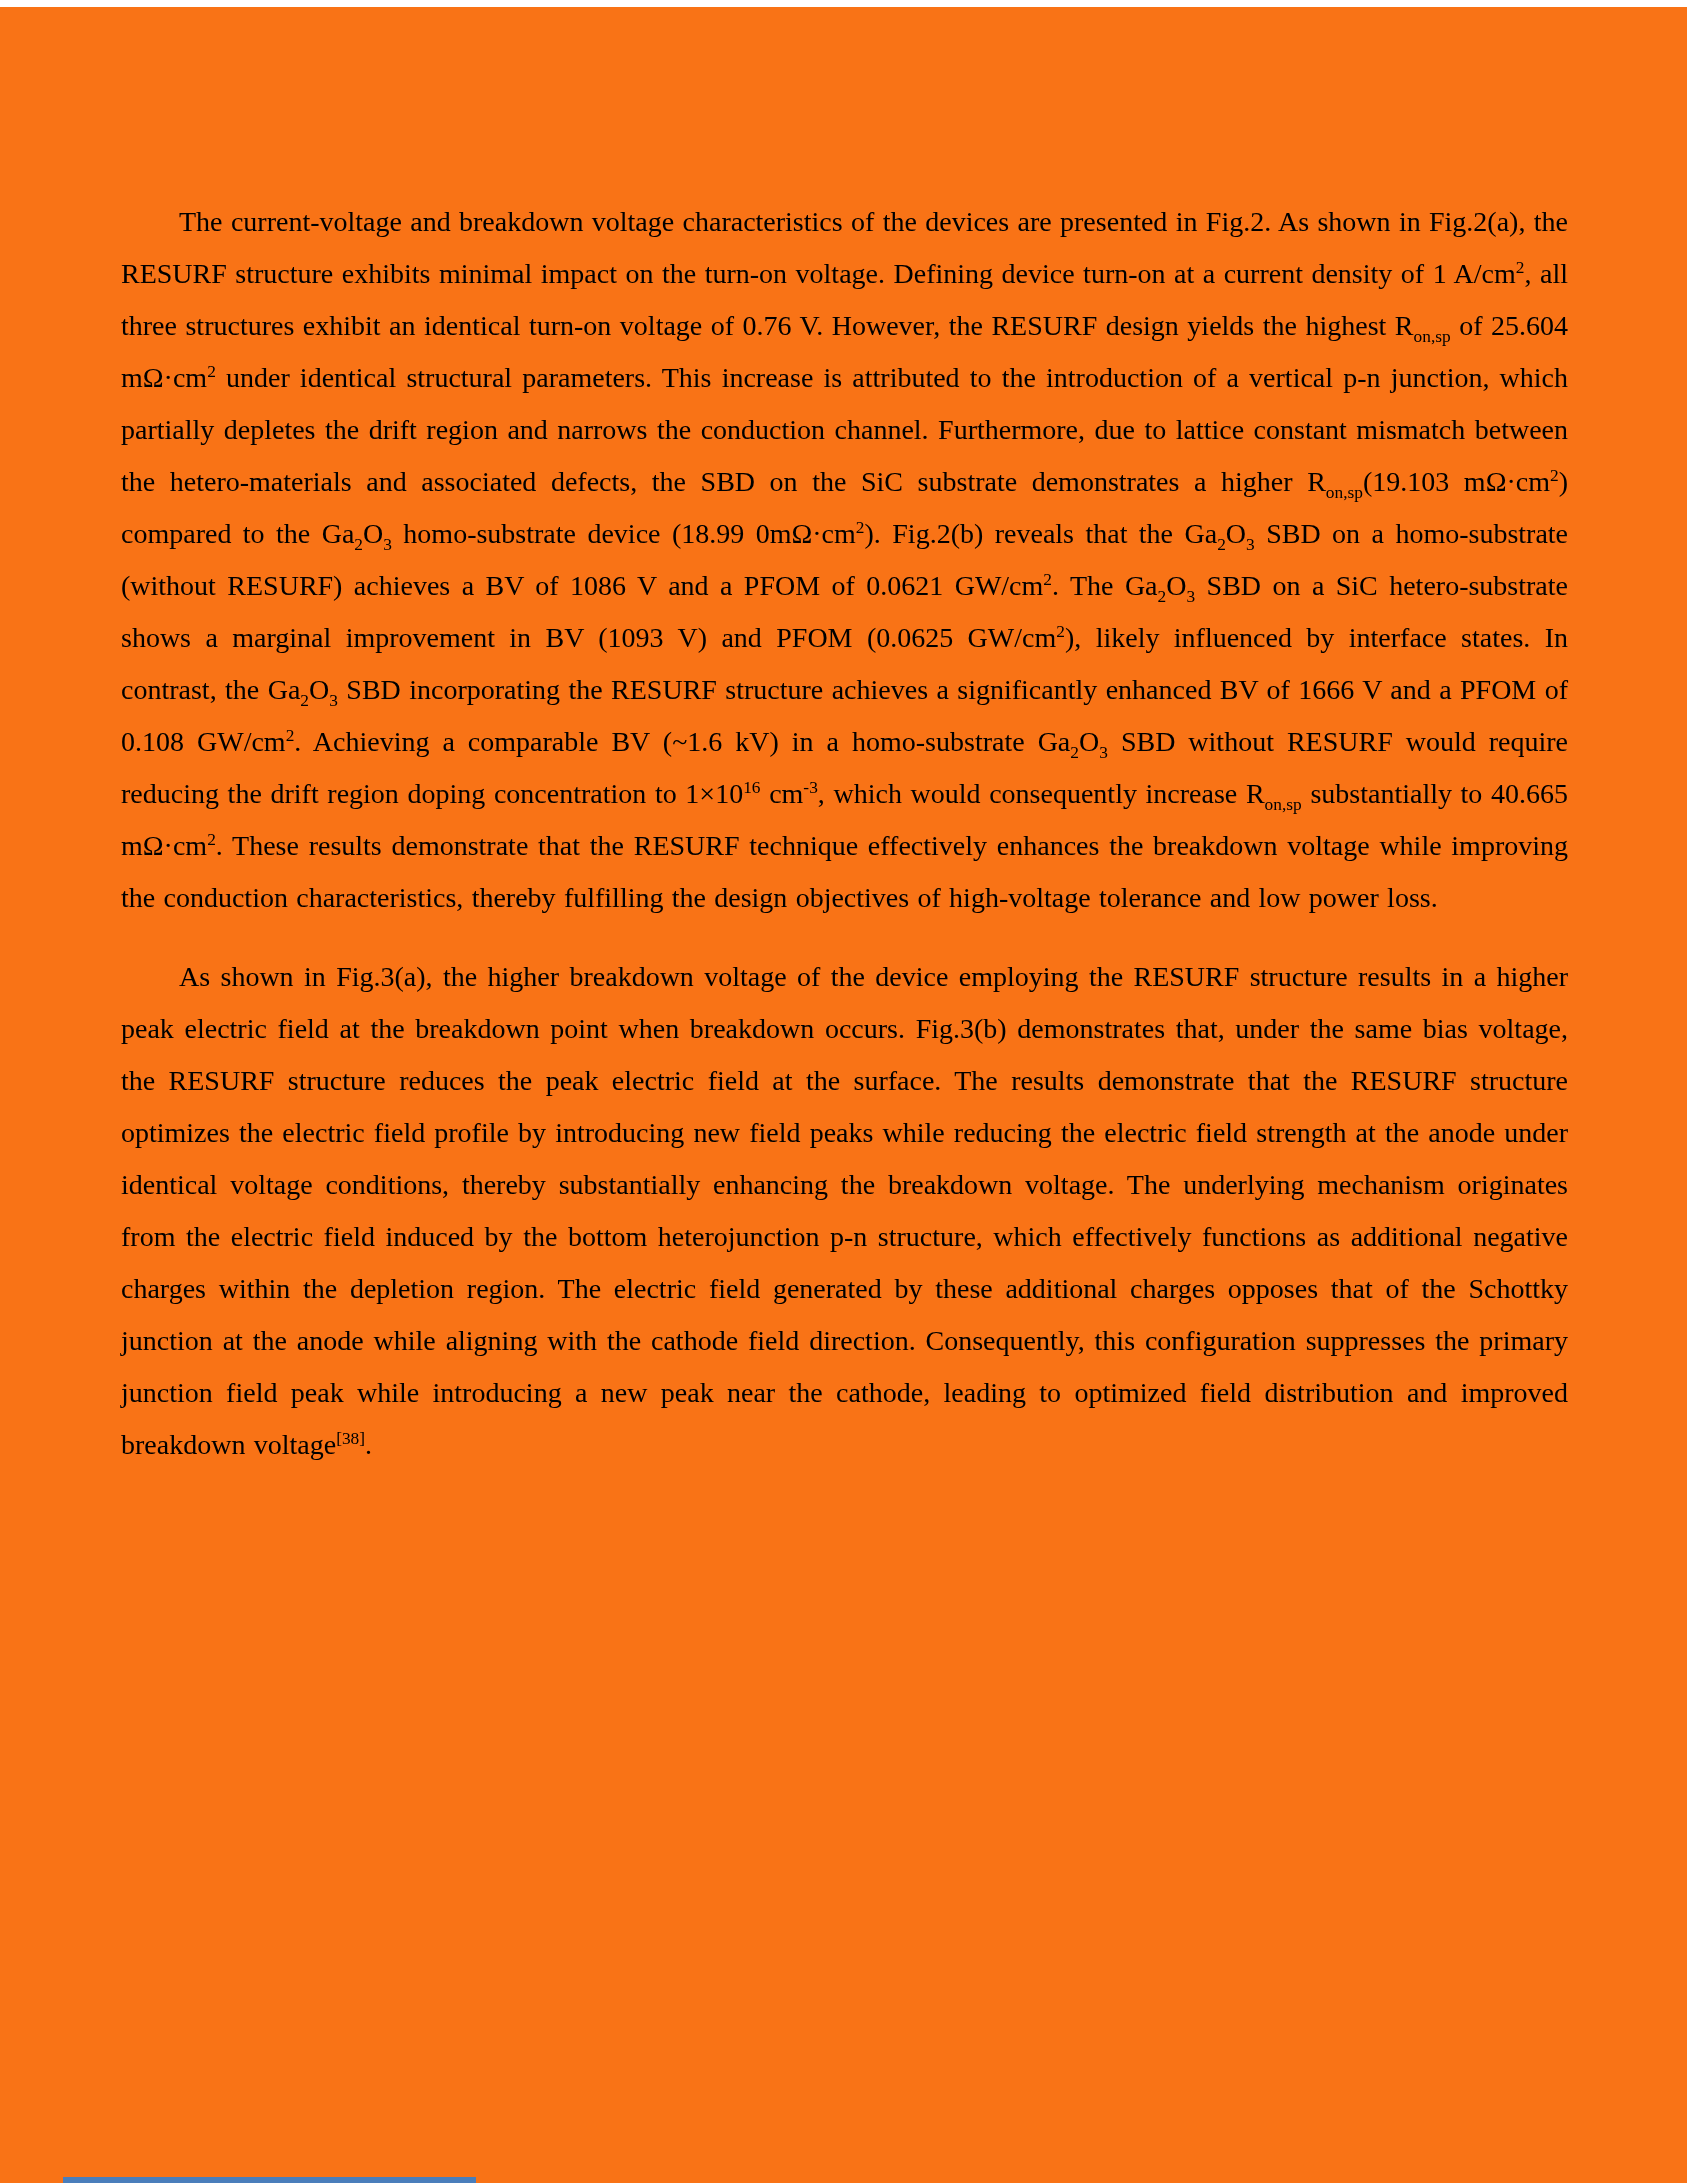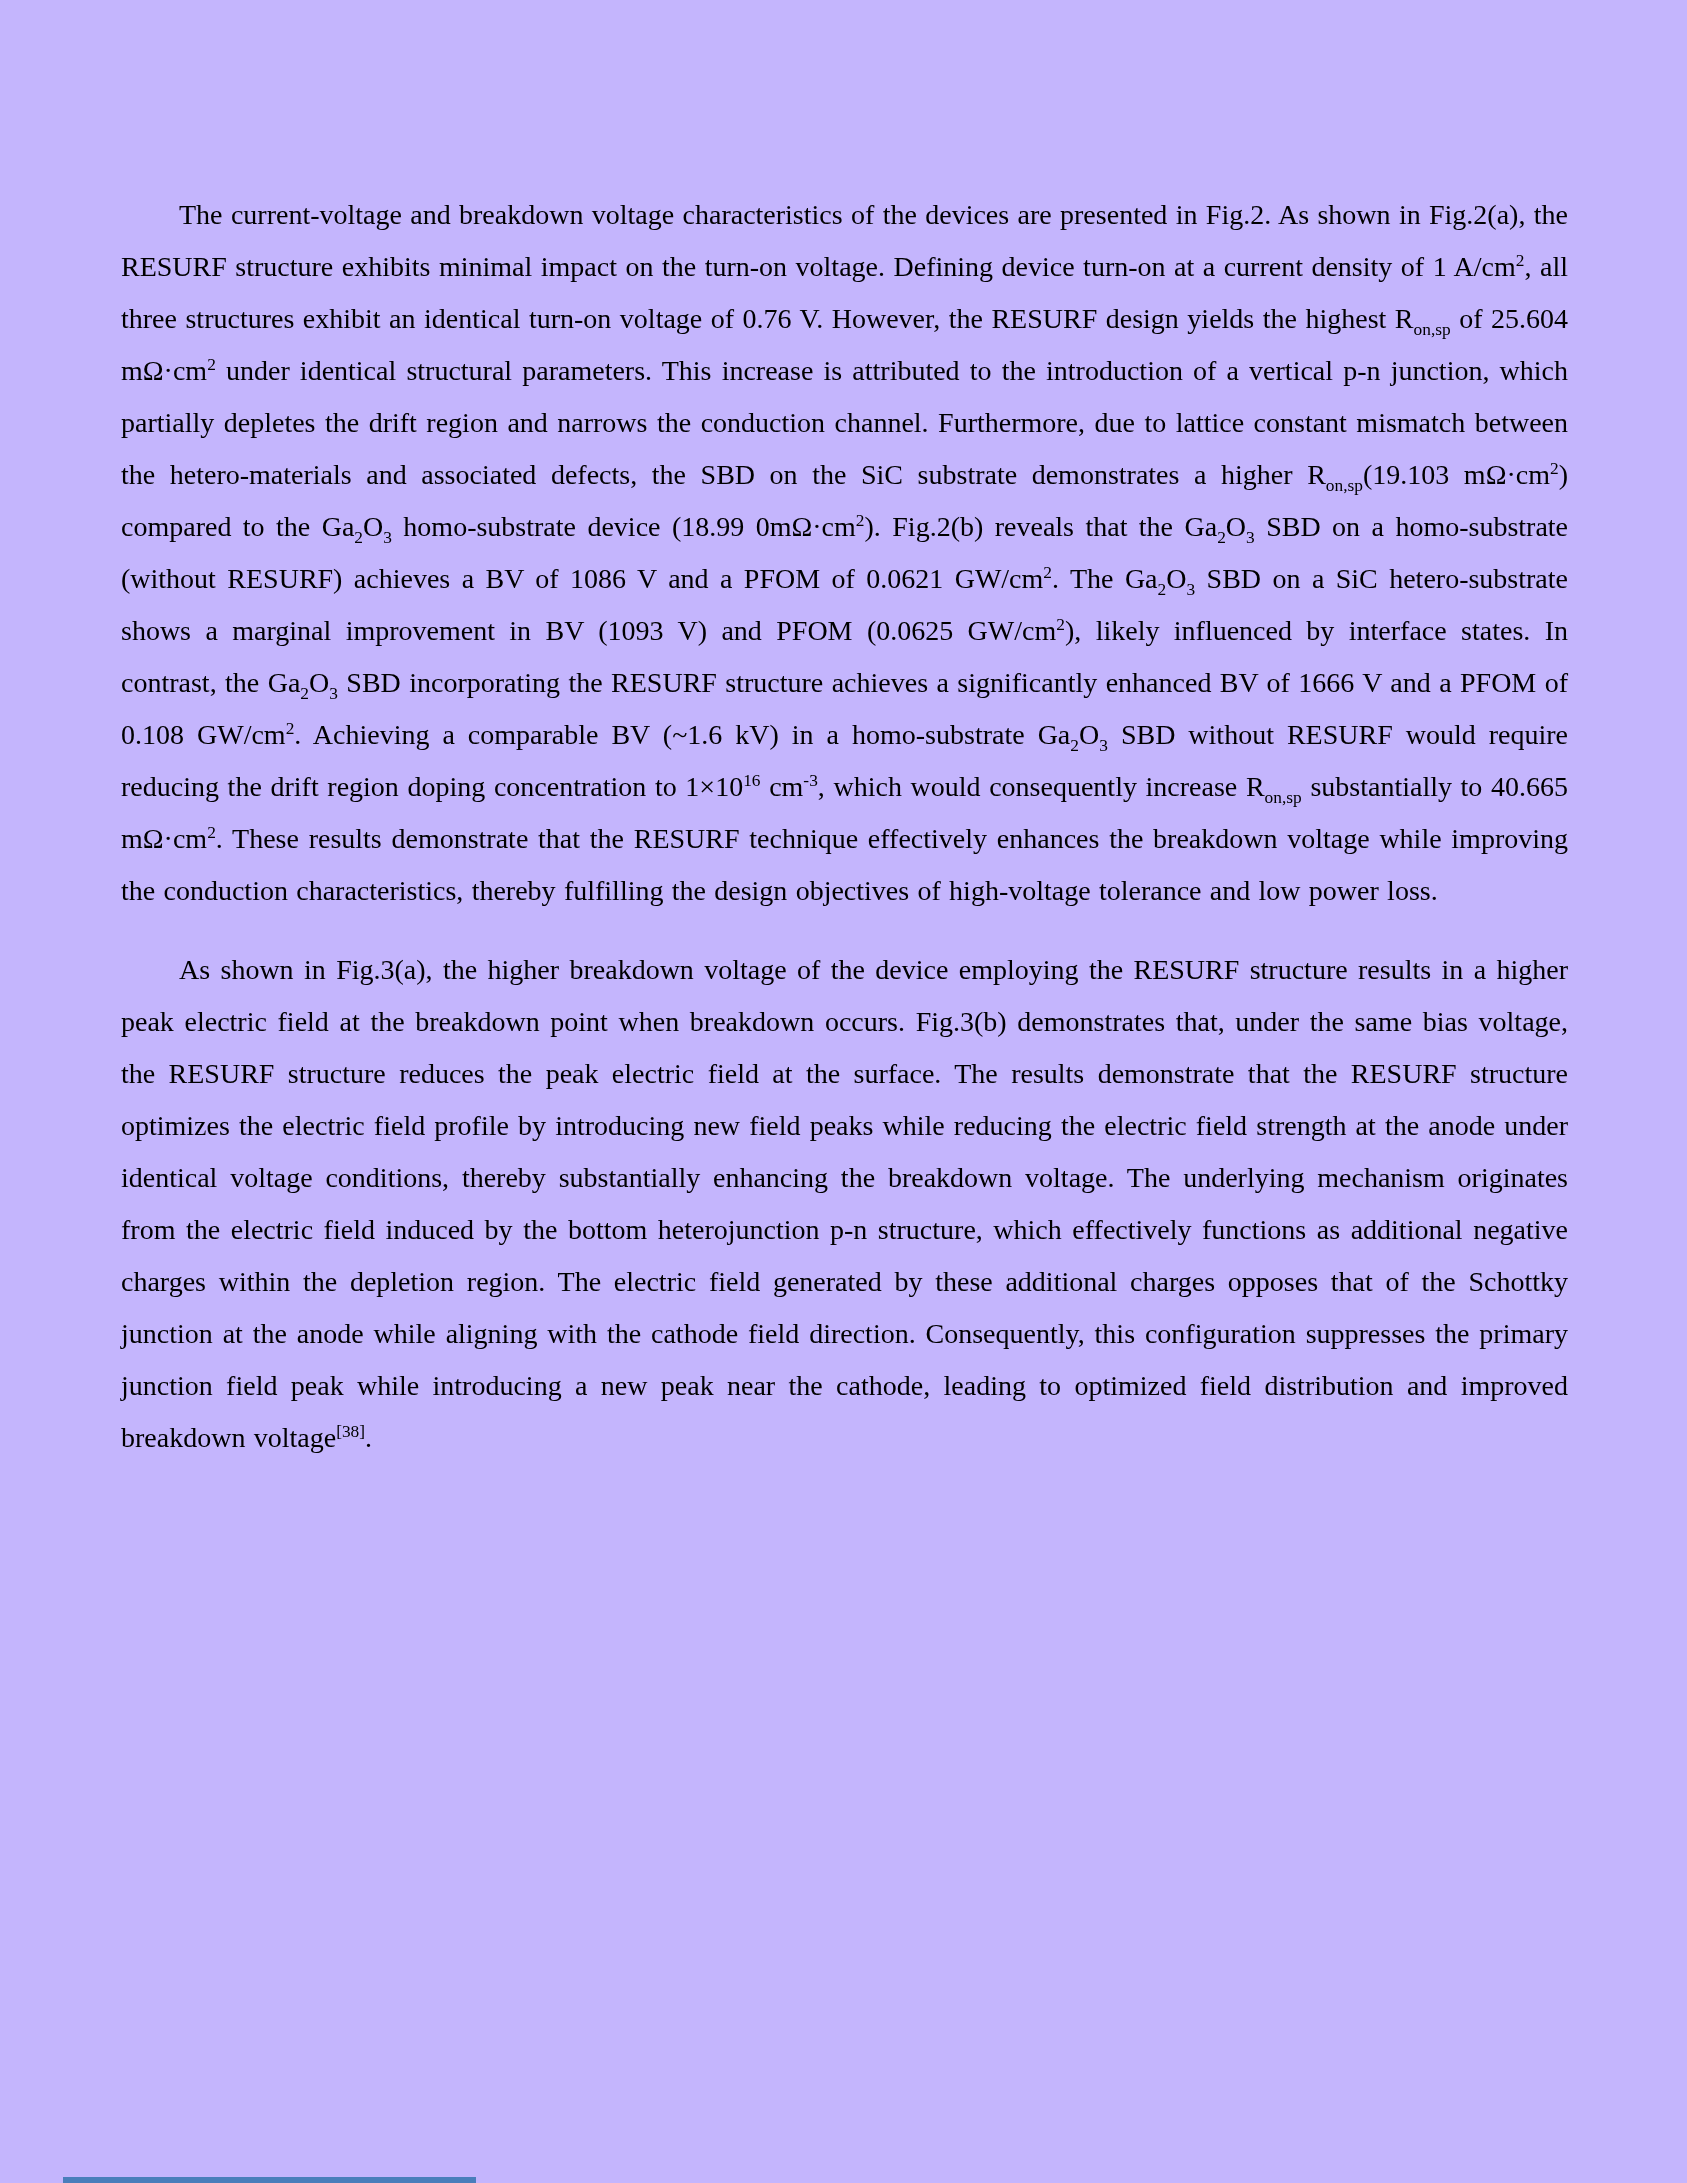--- a/index.html
+++ b/index.html
@@ -10,21 +10,22 @@
   body {
     width: 1687px;
     height: 2183px;
     position: relative;
     font-family: "Liberation Serif", "DejaVu Serif", serif;
     color: #000000;
   }
   .page {
     position: absolute;
     inset: 0;
-    background: #c4b5fd;
+    background: #f97316;
+    margin-top: 7px;
   }
   .text-block {
     position: absolute;
     left: 121px;
     right: 119px;
     top: 189px;
   }
   p.body-paragraph {
     margin: 0;
     font-size: 28px;

